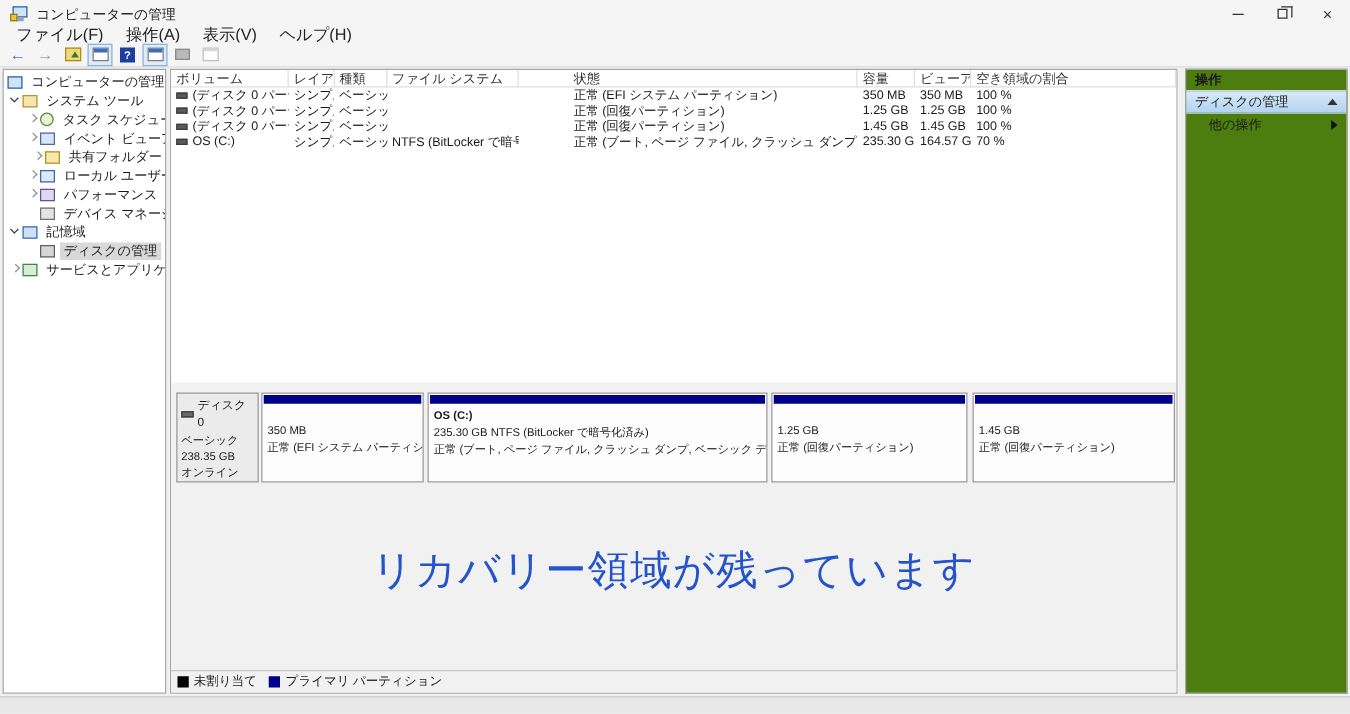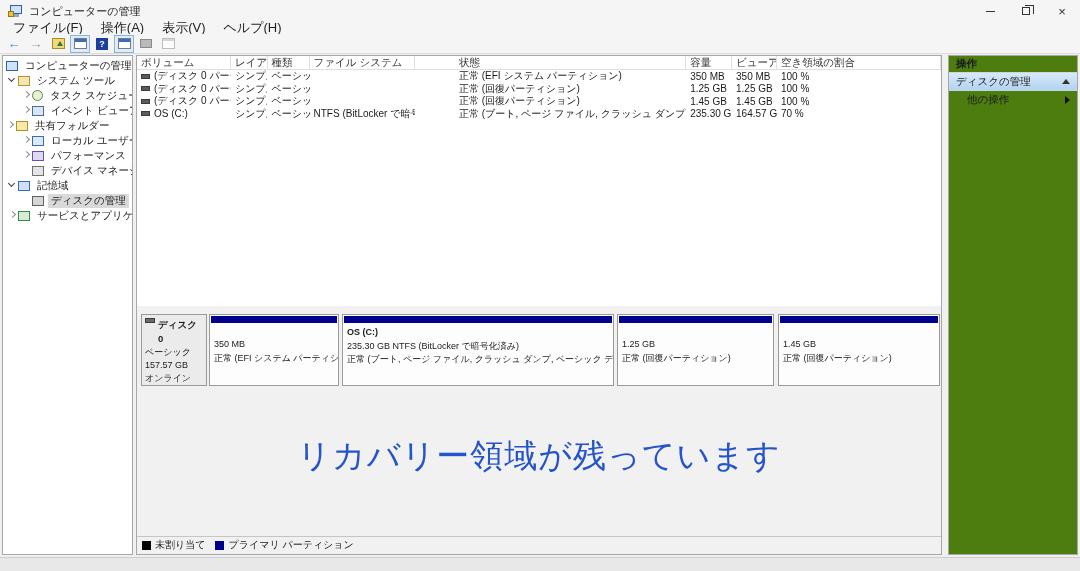--- a/index.html
+++ b/index.html
@@ -89,21 +89,21 @@
   .vrow .c { font-size:10px; padding:0 4px; white-space:nowrap; overflow:hidden; }
   .c-vol { width:99px; display:flex; align-items:center; }
   .c-lay { width:38px; } .c-typ { width:44px; } .c-fs  { width:111px; }
   .c-sta { width:244px;margin-left:40px; } .c-cap { width:48px; } .c-fre { width:47px; } .c-pct { width:173px; }
   .vicon { width:9px; height:5px; background:#5a5a5a; border:1px solid #3a3a3a; margin-right:4px; flex:none; }
 
   
   .disk-pane { position:absolute; left:0; top:250px; width:804px; height:248px; background:#f1f1f2; }
   .disk-info { position:absolute; left:4px; top:8px; width:66px; height:72px;
     background:#ebebeb; border:1px solid #9a9a9a; padding:3px 2px 0 3px; font-size:9px; line-height:1.45; }
-  .disk-info .dname { font-weight:bold; font-size:9.5px; display:flex; }
+  .disk-info .dname { font-weight:normal; font-size:9.5px; display:flex; align-items:center; }
   .dicon { width:10px; height:5px; background:#6a6a6a; border:1px solid #3a3a3a; margin-right:3px; flex:none; }
   .part { position:absolute; top:8px; height:72px; background:#fdfdfd; border:1px solid #9a9a9a; overflow:hidden; }
   .part-bar { height:7px; background:#00008B; margin:1px; }
   .part-text { padding:2px 4px; font-size:9px; line-height:1.5; white-space:nowrap; overflow:hidden; }
   .part-text.mid { padding-top:14px; }
   .pt-bold { font-weight:bold; }
   .p1 { left:72px;  width:130px; }
   .p2 { left:205px; width:272px; }
   .p3 { left:480px; width:157px; }
   .p4 { left:641px; width:162px; }
@@ -204,21 +204,21 @@
     <div class="trow" style="padding-left:18px">
       <span class="chev chev-right"></span>
       <span class="ticon ti-clock"></span>
       <span class="tlabel">タスク スケジューラ</span>
     </div>
     <div class="trow" style="padding-left:18px">
       <span class="chev chev-right"></span>
       <span class="ticon ti-event"></span>
       <span class="tlabel">イベント ビューアー</span>
     </div>
-    <div class="trow" style="padding-left:2px">
+    <div class="trow" style="padding-left:22px">
       <span class="chev chev-right"></span>
       <span class="ticon ti-share"></span>
       <span class="tlabel">共有フォルダー</span>
     </div>
     <div class="trow" style="padding-left:18px">
       <span class="chev chev-right"></span>
       <span class="ticon ti-users"></span>
       <span class="tlabel">ローカル ユーザーとグループ</span>
     </div>
     <div class="trow" style="padding-left:18px">
@@ -314,21 +314,21 @@
       </div>
     </div>
 
     <div class="disk-pane">
       <div class="disk-info">
         <div class="dname">
             <span class="dicon"></span>
             <span>ディスク 0</span>
           </div>
         <div>ベーシック</div>
-        <div>157.57 GB</div>
+        <div>238.35 GB</div>
         <div>オンライン</div>
       </div>
 
       <div class="part p1">
         <div class="part-bar"></div>
         <div class="part-text mid">
           <div>350 MB</div>
           <div>正常 (EFI システム パーティション)</div>
         </div>
       </div>

